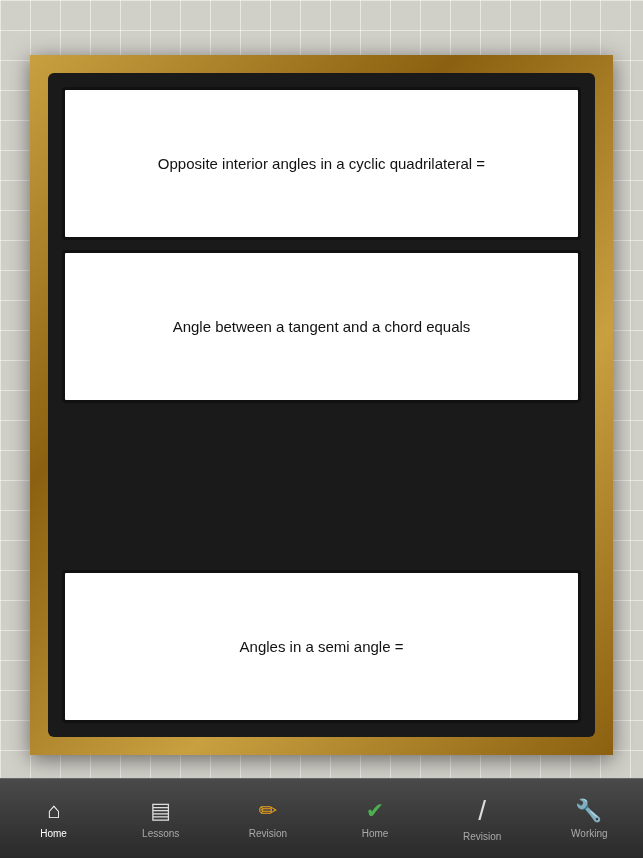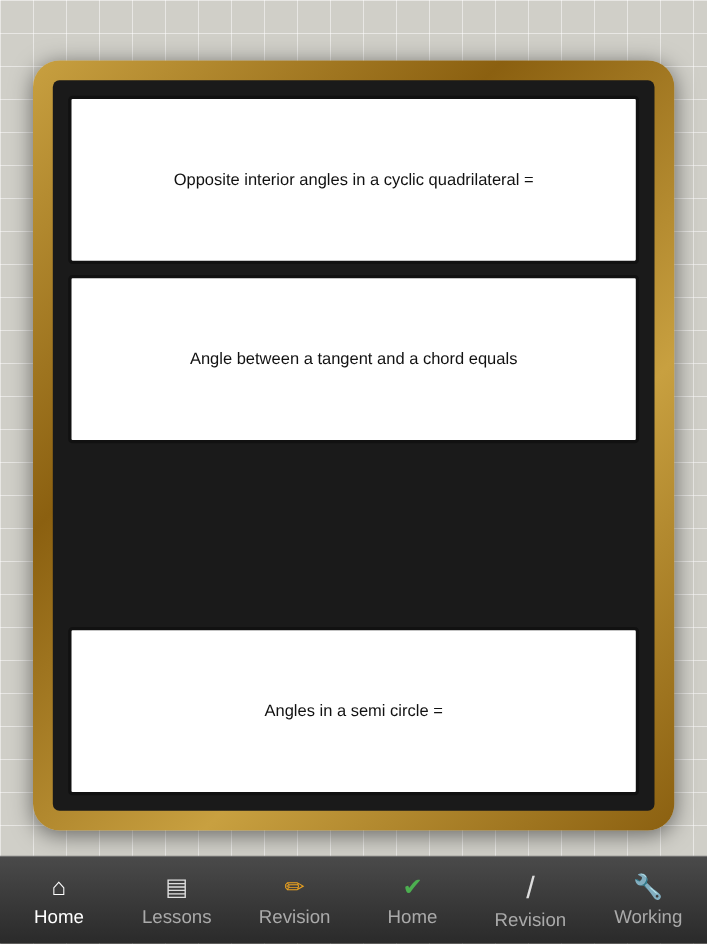--- a/index.html
+++ b/index.html
@@ -17,21 +17,21 @@
       position: relative;
     }
 
     .frame-outer {
       position: absolute;
       top: 55px;
       left: 30px;
       width: 583px;
       height: 700px;
       background: linear-gradient(135deg, #c8a040, #8b6010, #c8a040, #8b6010);
-      border-radius: 24px;
+      border-radius: 0;
       padding: 18px;
       box-shadow: 0 4px 20px rgba(0,0,0,0.5);
     }
 
     .frame-inner {
       width: 100%;
       height: 100%;
       background: #1a1a1a;
       border-radius: 6px;
       padding: 14px;
@@ -95,38 +95,38 @@
       cursor: pointer;
       width: 80px;
     }
 
     .nav-icon {
       font-size: 22px;
       color: #ddd;
     }
 
     .nav-label {
-      font-size: 17px;
+      font-size: 10px;
       color: #aaa;
     }
 
     .nav-label.active {
       color: white;
     }
   </style>
 </head>
 <body>
 
 <div class="frame-outer">
   <div class="frame-inner">
     <div class="column" id="left-col">
         <div class="card">Opposite interior angles in a cyclic quadrilateral =</div>
         <div class="card">Angle between a tangent and a chord equals</div>
         <div class="card empty"></div>
-        <div class="card">Angles in a semi circle =</div>
+        <div class="card">Angles in a semi angle =</div>
       </div>
   </div>
 </div>
 
 <div class="bottom-nav" id="bottom-nav">
     <div class="nav-item">
       <span class="nav-icon" style="color: white; font-size: 22px;">⌂</span>
       <span class="nav-label active">Home</span>
     </div>
     <div class="nav-item">

